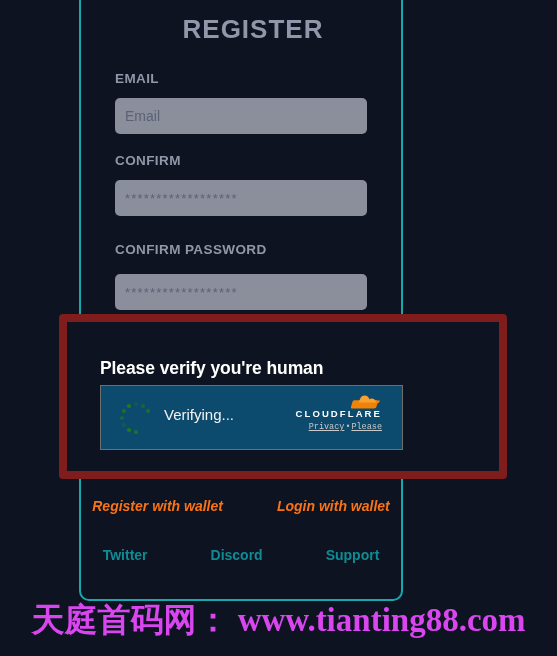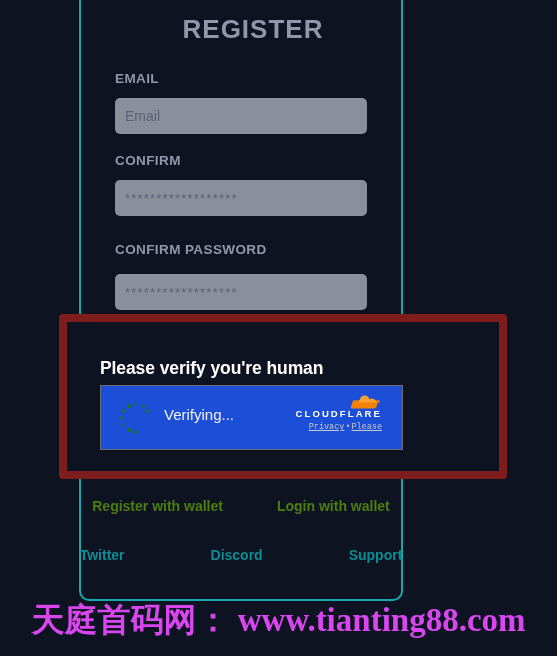--- a/index.html
+++ b/index.html
@@ -83,28 +83,29 @@
 
   
   .link-row {
     position: absolute;
     left: 79px;
     width: 324px;
     display: flex;
     justify-content: center;
   }
   #wallet-row { top: 498px; gap: 54px; }
-  #social-row { top: 547px; gap: 86px; text-align: center; }
+  #social-row { top: 547px; gap: 63px; text-align: center; }
 
   .wallet-link {
-    color: #4d7c0f;
+    color: #f97316;
     font-size: 14px;
     font-weight: bold;
     text-decoration: none;
     cursor: pointer;
+    font-style: italic;
   }
   .social-link {
     color: #0f8c93;
     font-size: 14px;
     font-weight: bold;
     text-decoration: none;
     cursor: pointer;
   }
 
   
@@ -127,21 +128,21 @@
     font-size: 17.5px;
     font-weight: bold;
     letter-spacing: -0.1px;
   }
   #turnstile-widget {
     position: absolute;
     left: 33px;
     top: 63px;
     width: 303px;
     height: 65px;
-    background: #1d4ed8;
+    background: #0c4a6e;
     border: 1px solid #6e6e6e;
     box-sizing: border-box;
   }
 
   
   #verify-spinner {
     position: absolute;
     left: 16px;
     top: 13px;
     width: 38px;

